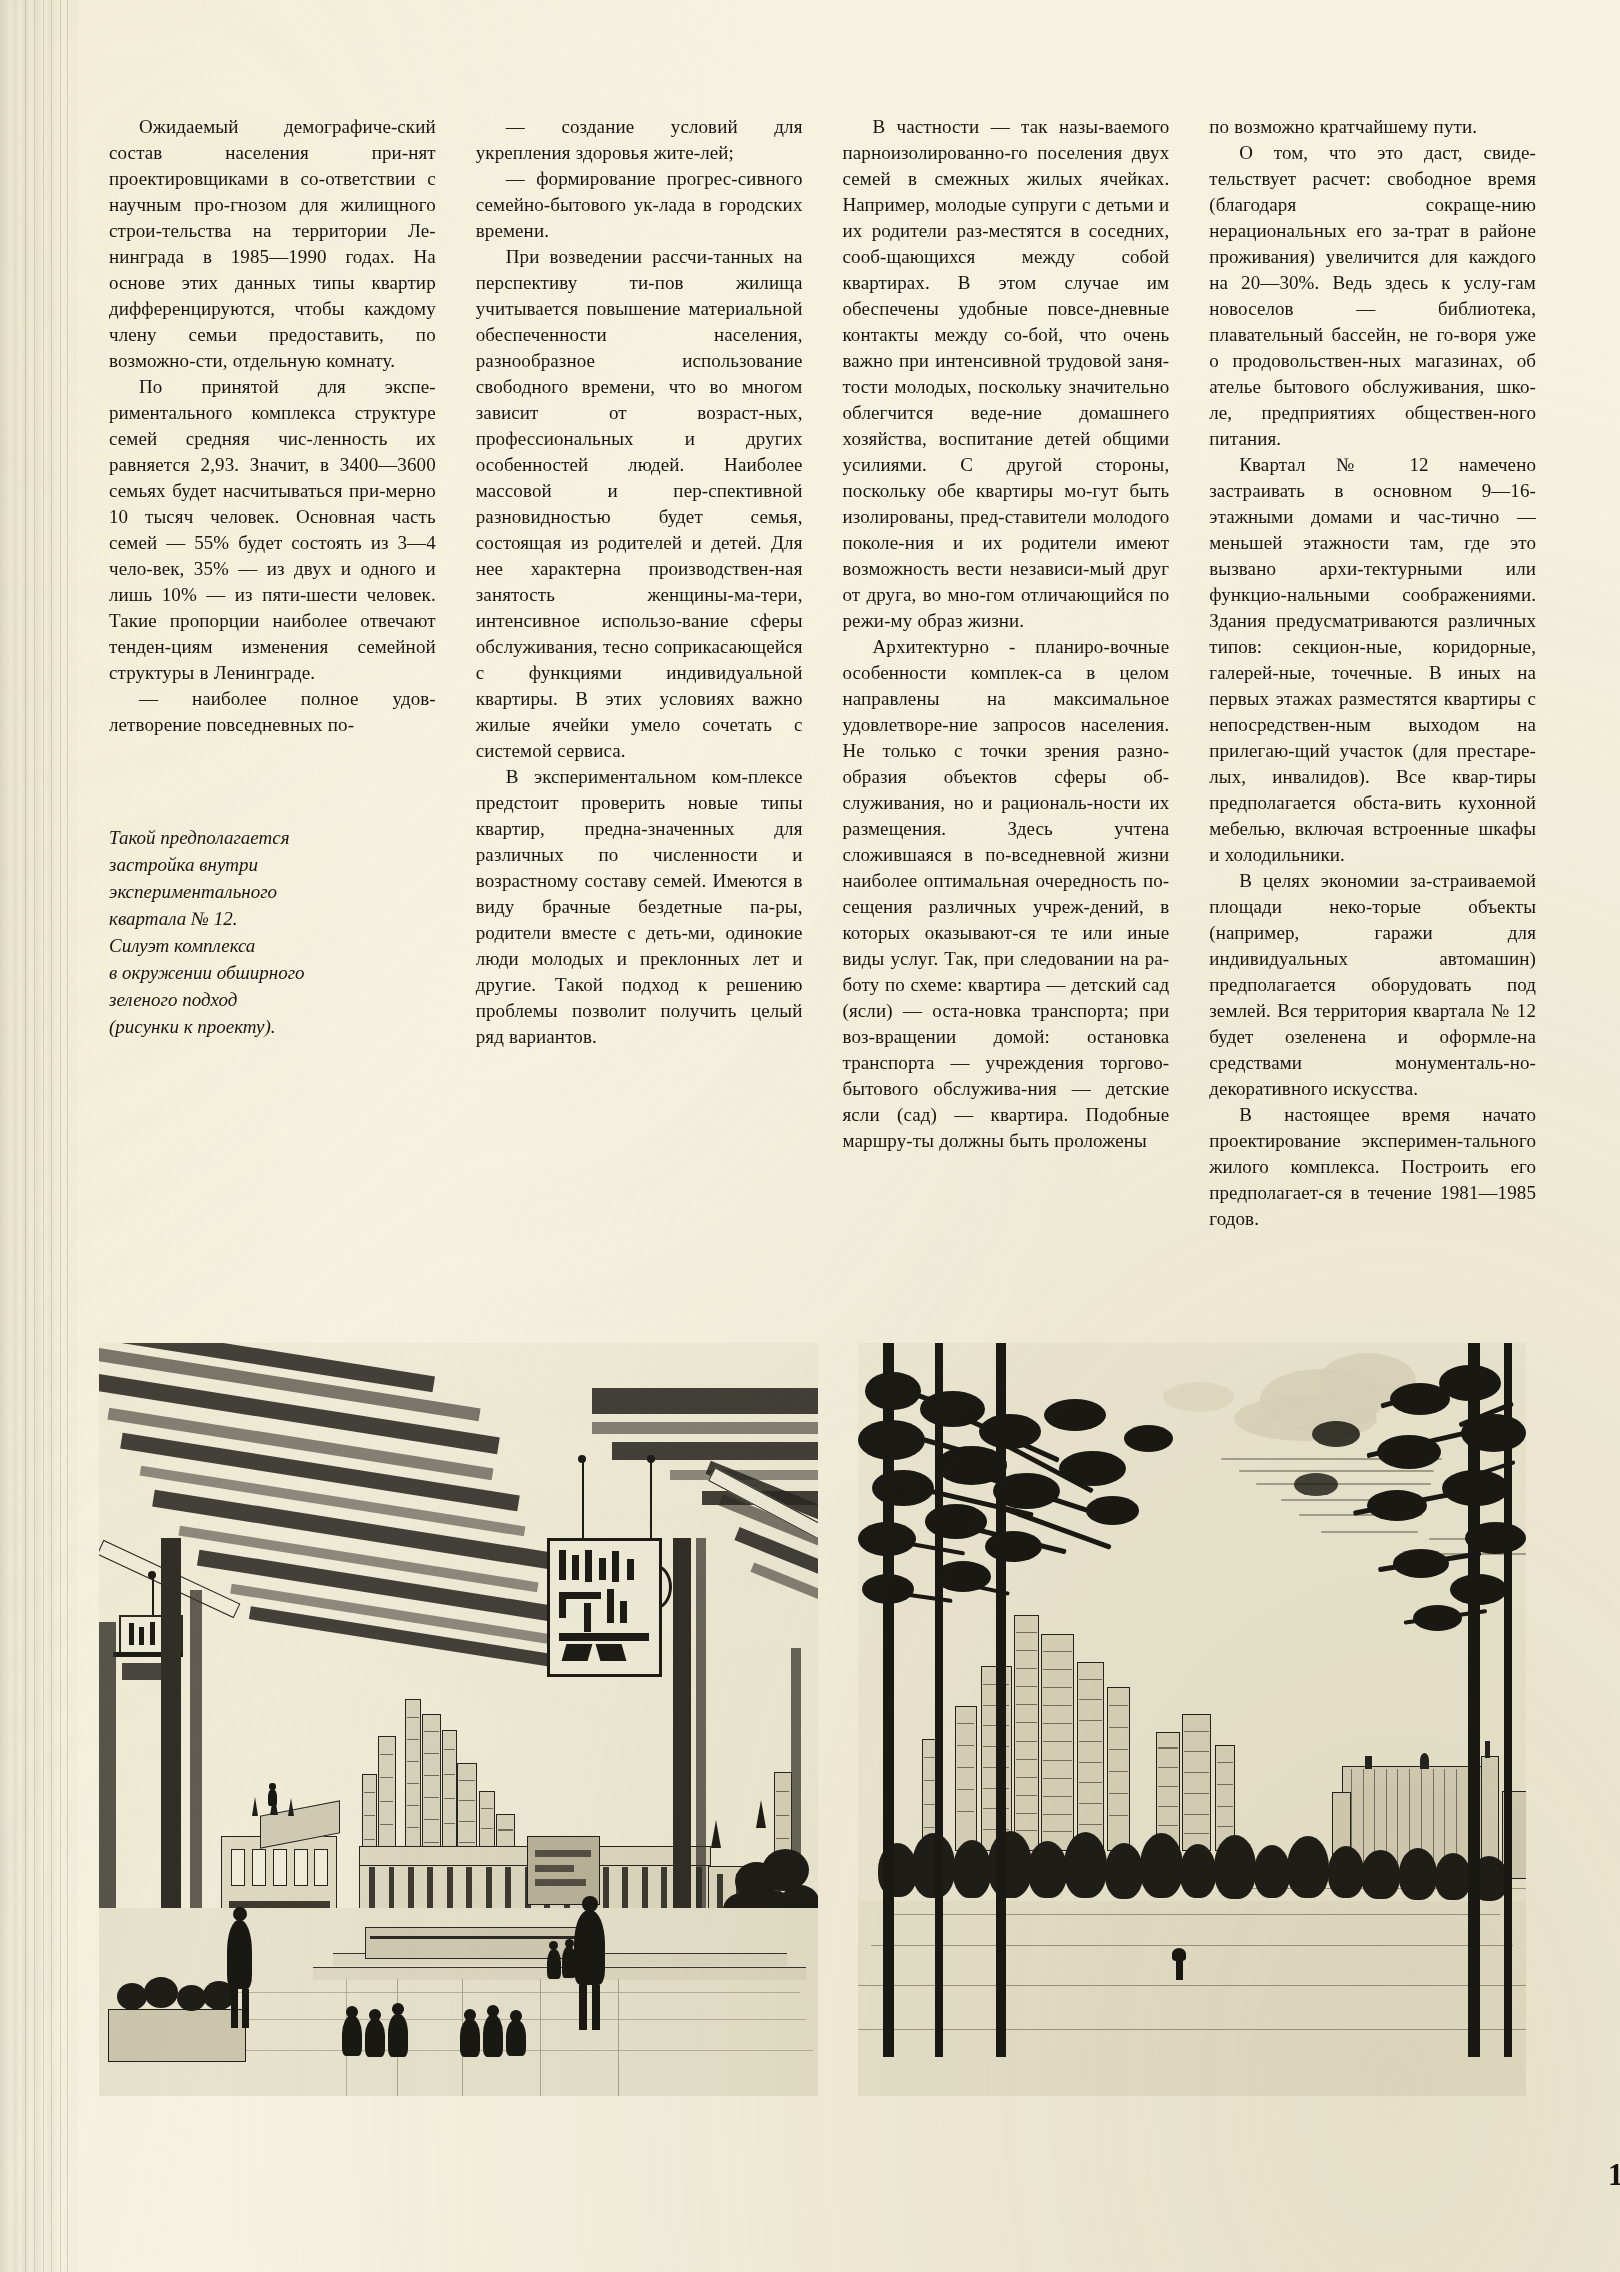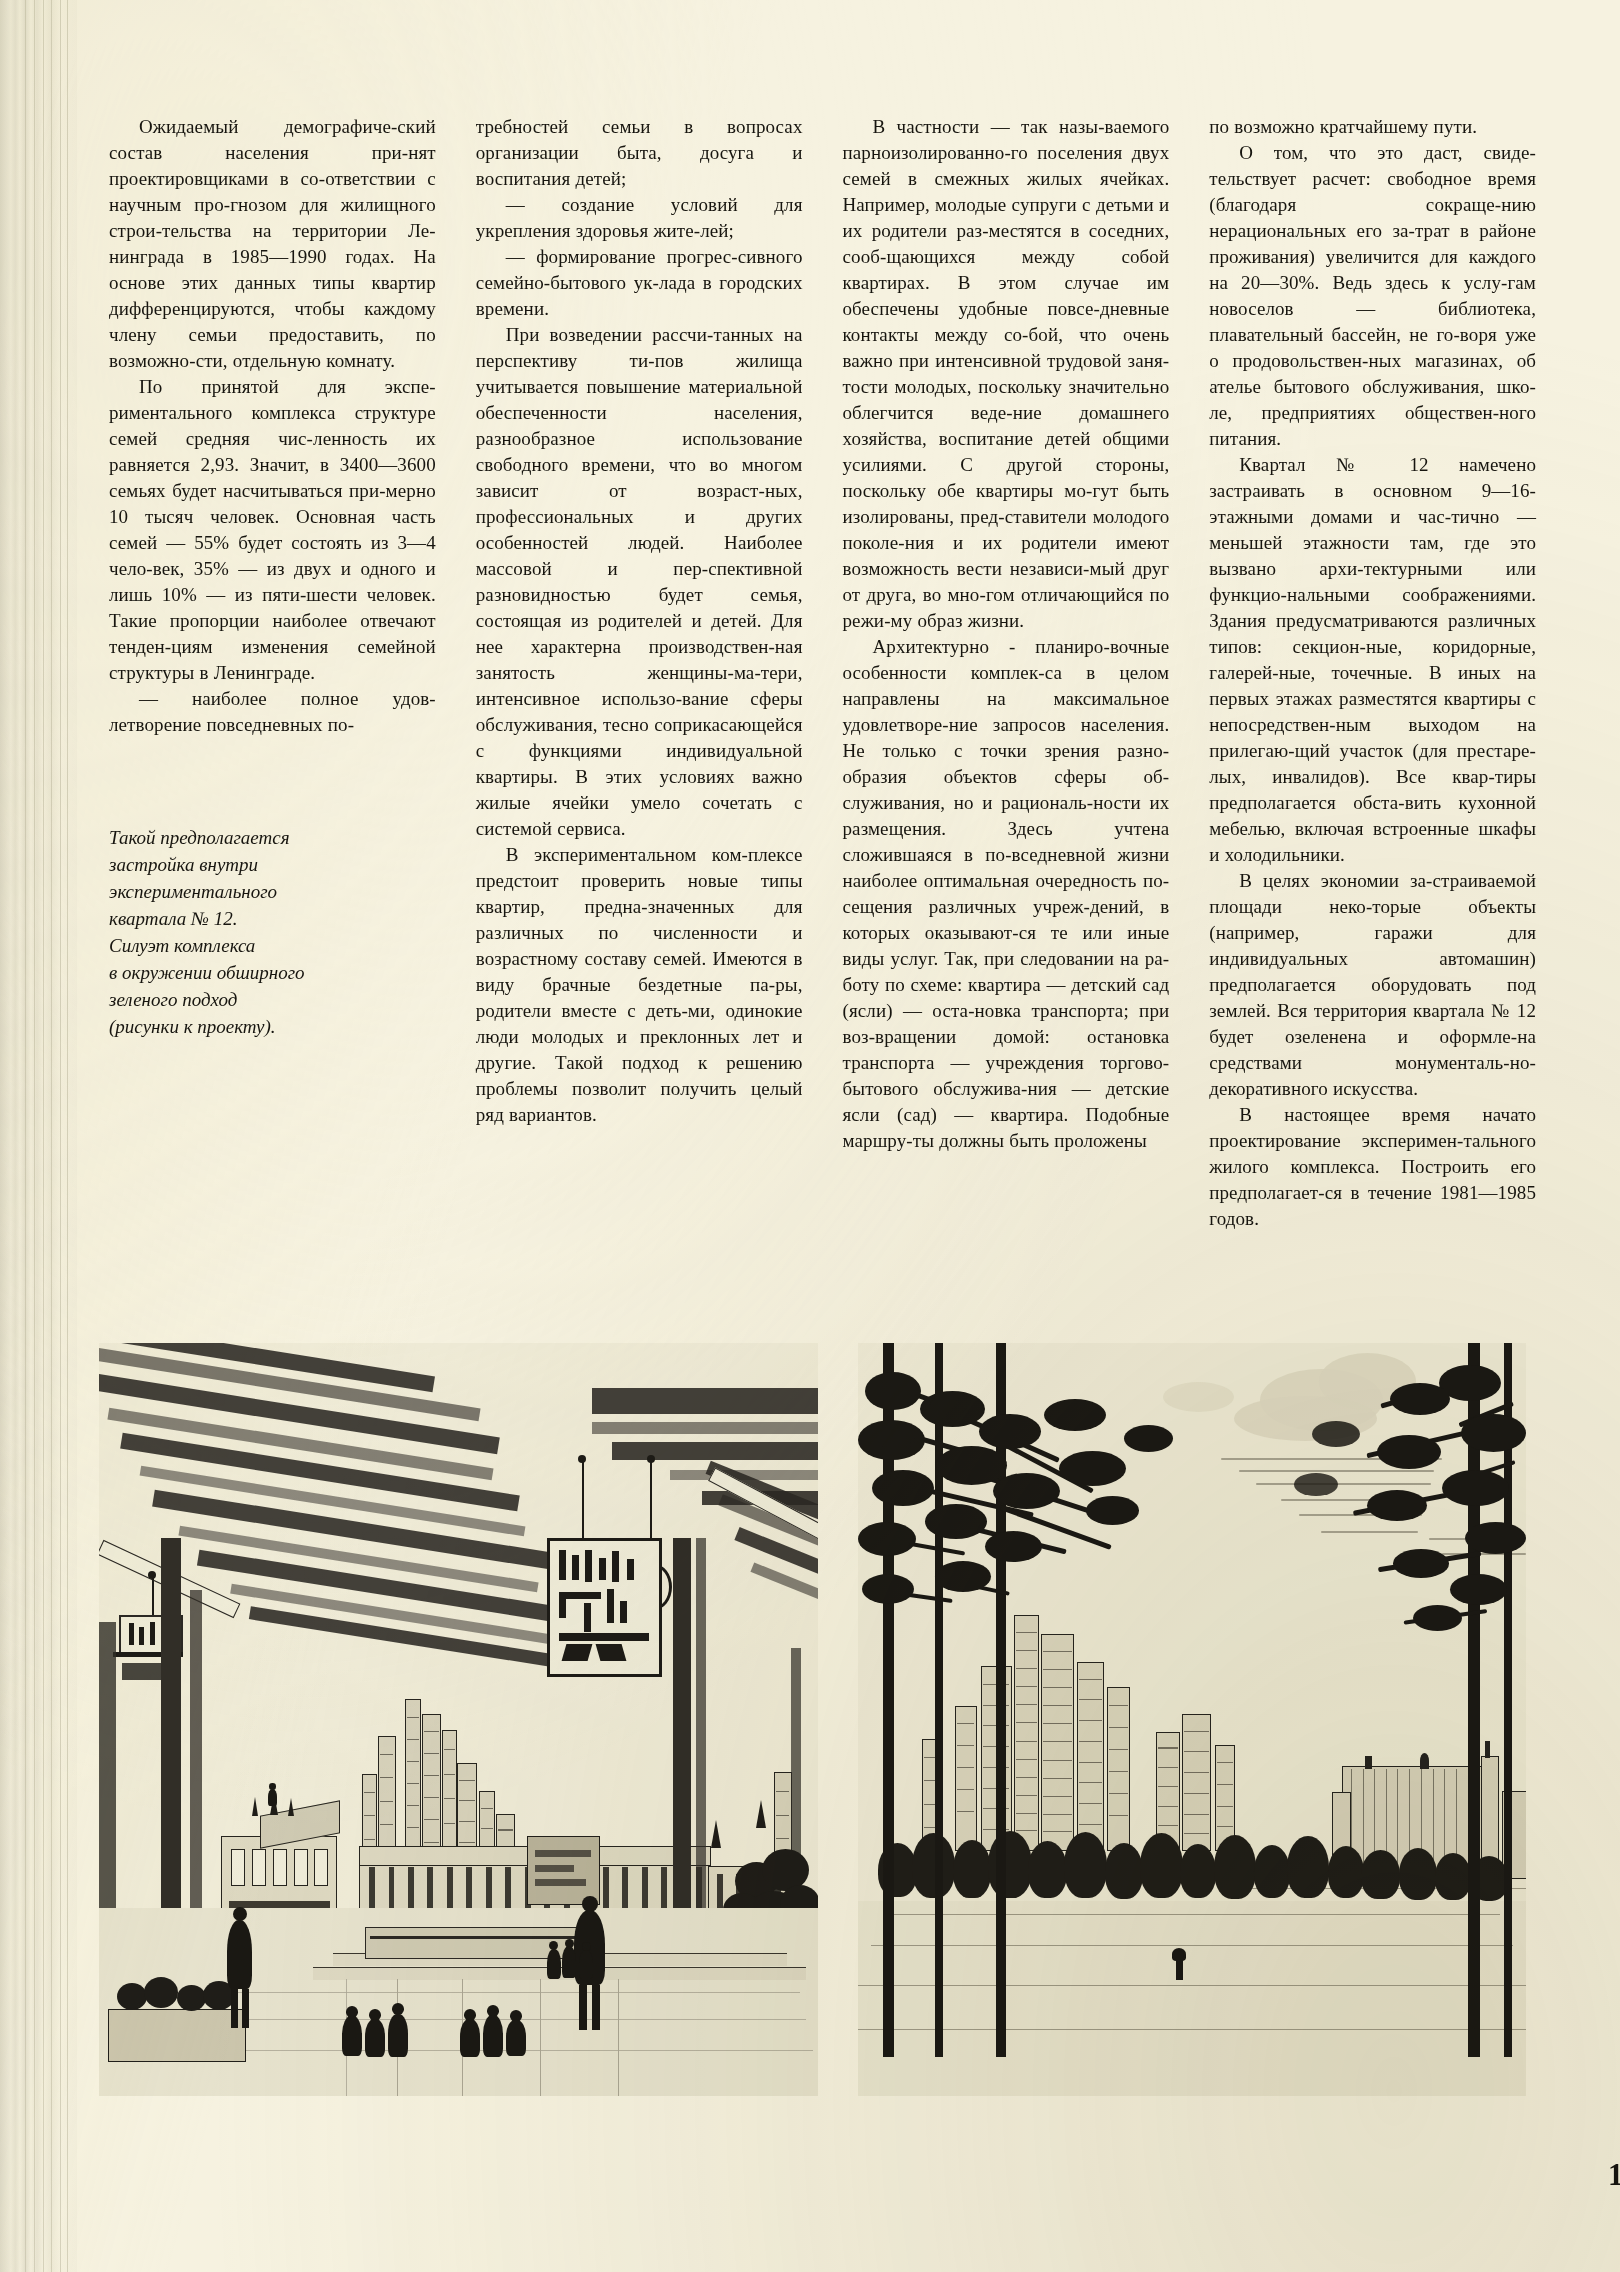--- a/index.html
+++ b/index.html
@@ -164,21 +164,20 @@
         <span>экспериментального</span>
         <span>квартала № 12.</span>
         <span>Силуэт комплекса</span>
         <span>в окружении обширного</span>
         <span>зеленого подход</span>
         <span>(рисунки к проекту).</span>
       </div>
     </div>
 
     <div class="col">
-      <p class="noind">требностей семьи в вопросах организации быта, досуга и воспитания детей;</p>
       <p class="dash">— создание условий для укрепления здоровья жите-лей;</p>
       <p class="dash">— формирование прогрес-сивного семейно-бытового ук-лада в городских времени.</p>
       <p>При возведении рассчи-танных на перспективу ти-пов жилища учитывается повышение материальной обеспеченности населения, разнообразное использование свободного времени, что во многом зависит от возраст-ных, профессиональных и других особенностей людей. Наиболее массовой и пер-спективной разновидностью будет семья, состоящая из родителей и детей. Для нее характерна производствен-ная занятость женщины-ма-тери, интенсивное использо-вание сферы обслуживания, тесно соприкасающейся с функциями индивидуальной квартиры. В этих условиях важно жилые ячейки умело сочетать с системой сервиса.</p>
       <p>В экспериментальном ком-плексе предстоит проверить новые типы квартир, предна-значенных для различных по численности и возрастному составу семей. Имеются в виду брачные бездетные па-ры, родители вместе с деть-ми, одинокие люди молодых и преклонных лет и другие. Такой подход к решению проблемы позволит получить целый ряд вариантов.</p>
     </div>
 
     <div class="col">
       <p>В частности — так назы-ваемого парноизолированно-го поселения двух семей в смежных жилых ячейках. Например, молодые супруги с детьми и их родители раз-местятся в соседних, сооб-щающихся между собой квартирах. В этом случае им обеспечены удобные повсе-дневные контакты между со-бой, что очень важно при интенсивной трудовой заня-тости молодых, поскольку значительно облегчится веде-ние домашнего хозяйства, воспитание детей общими усилиями. С другой стороны, поскольку обе квартиры мо-гут быть изолированы, пред-ставители молодого поколе-ния и их родители имеют возможность вести независи-мый друг от друга, во мно-гом отличающийся по режи-му образ жизни.</p>
       <p>Архитектурно - планиро-вочные особенности комплек-са в целом направлены на максимальное удовлетворе-ние запросов населения. Не только с точки зрения разно-образия объектов сферы об-служивания, но и рациональ-ности их размещения. Здесь учтена сложившаяся в по-вседневной жизни наиболее оптимальная очередность по-сещения различных учреж-дений, в которых оказывают-ся те или иные виды услуг. Так, при следовании на ра-боту по схеме: квартира — детский сад (ясли) — оста-новка транспорта; при воз-вращении домой: остановка транспорта — учреждения торгово-бытового обслужива-ния — детские ясли (сад) — квартира. Подобные маршру-ты должны быть проложены</p>
     </div>

